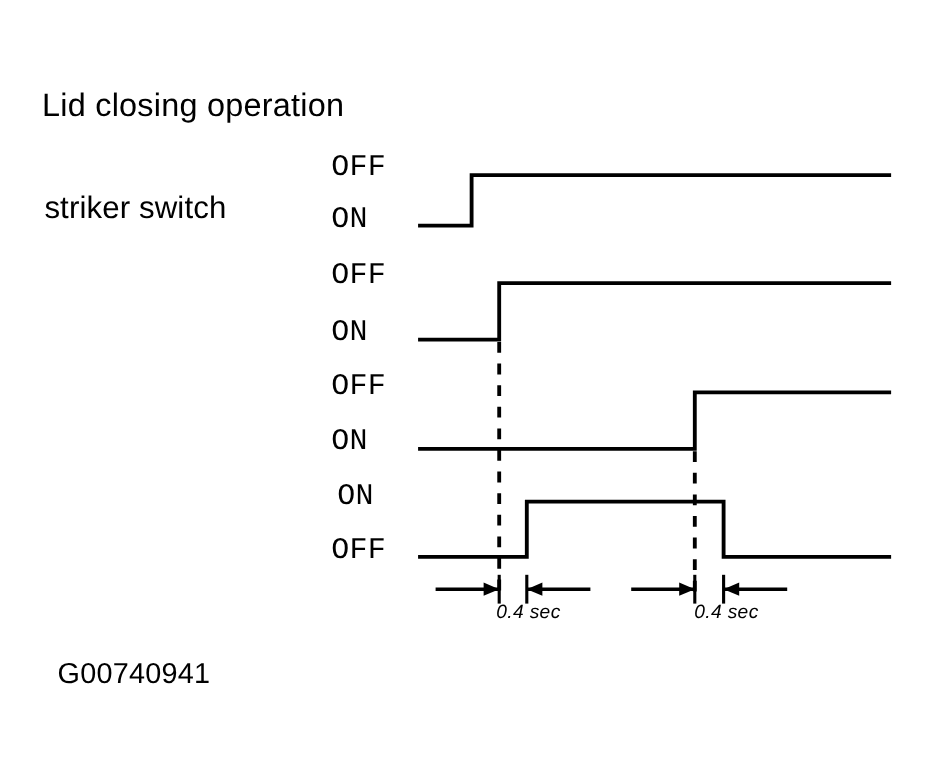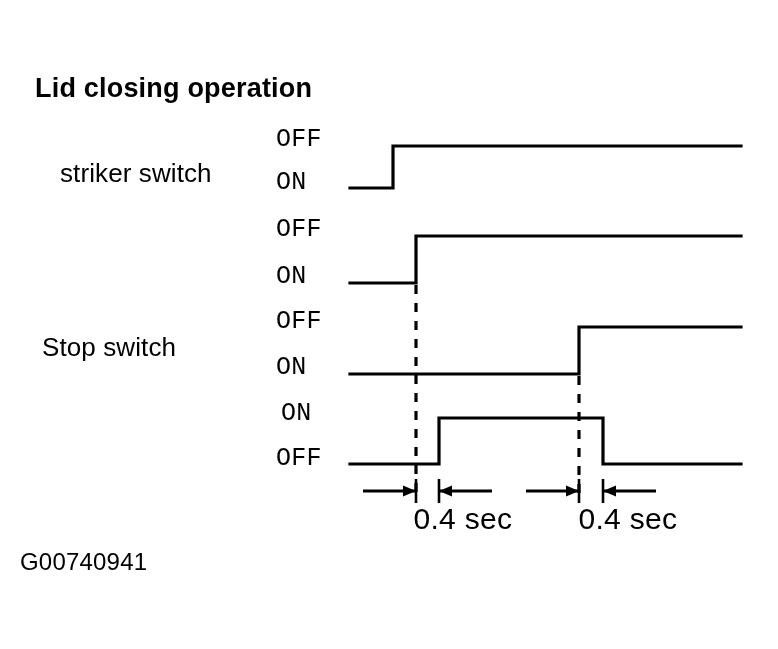--- a/index.html
+++ b/index.html
@@ -27,68 +27,67 @@
     position: absolute;
     white-space: nowrap;
     color: #000000;
     font-family: "Liberation Sans", sans-serif;
   }
   #diagram-title {
     left: 35px;
     top: 73px;
     font-size: 27px;
     letter-spacing: 0.2px;
-    font-weight: bold;
   }
   .signal-label {
     font-size: 26px;
     letter-spacing: 0.1px;
   }
-  #signal-label-0 { left: 37px;  top: 158px; margin-left: 23px; }
+  #signal-label-0 { left: 37px;  top: 158px; }
   #signal-label-1 { left: 37px;  top: 246px; }
   #signal-label-2 { left: 42px;  top: 332px; }
   #signal-label-3 { left: 37px;  top: 423px; }
 
   .state-label {
     font-size: 25px;
     letter-spacing: 0.2px;
     font-family: Liberation Mono, monospace;
   }
   .state-hi-0 { left: 276px; top: 125px; }
   .state-lo-0 { left: 276px; top: 168px; }
   .state-hi-1 { left: 276px; top: 215px; }
   .state-lo-1 { left: 276px; top: 262px; }
   .state-hi-2 { left: 276px; top: 307px; }
   .state-lo-2 { left: 276px; top: 353px; }
   .state-hi-3 { left: 281px; top: 399px; }
   .state-lo-3 { left: 276px; top: 444px; }
 
   .dim-text {
-    font-size: 30px;
+    font-size: 16px;
     letter-spacing: 0.3px;
+    font-style: italic;
   }
   #dim-label-0 { left: 399px; top: 502px; }
   #dim-label-1 { left: 563px; top: 502px; }
 
   #figure-code {
-    left: 20px;
+    left: 48px;
     top: 548px;
     font-size: 24px;
     letter-spacing: 0.2px;
   }
 </style>
 </head>
 <body>
 
 <div id="page">
 
   <div class="txt" id="diagram-title">Lid closing operation</div>
 
   <div class="txt signal-label" id="signal-label-0">striker switch</div>
-  <div class="txt signal-label" id="signal-label-2">Stop switch</div>
 
   <div class="txt state-label state-hi-0">OFF</div>
   <div class="txt state-label state-lo-0">ON</div>
 
   <div class="txt state-label state-hi-1">OFF</div>
   <div class="txt state-label state-lo-1">ON</div>
 
   <div class="txt state-label state-hi-2">OFF</div>
   <div class="txt state-label state-lo-2">ON</div>
 

